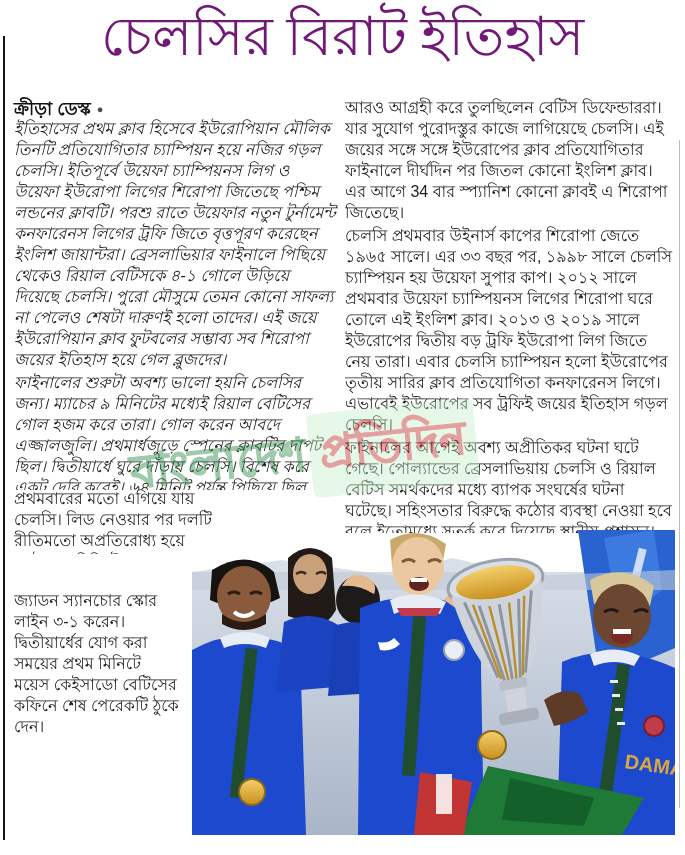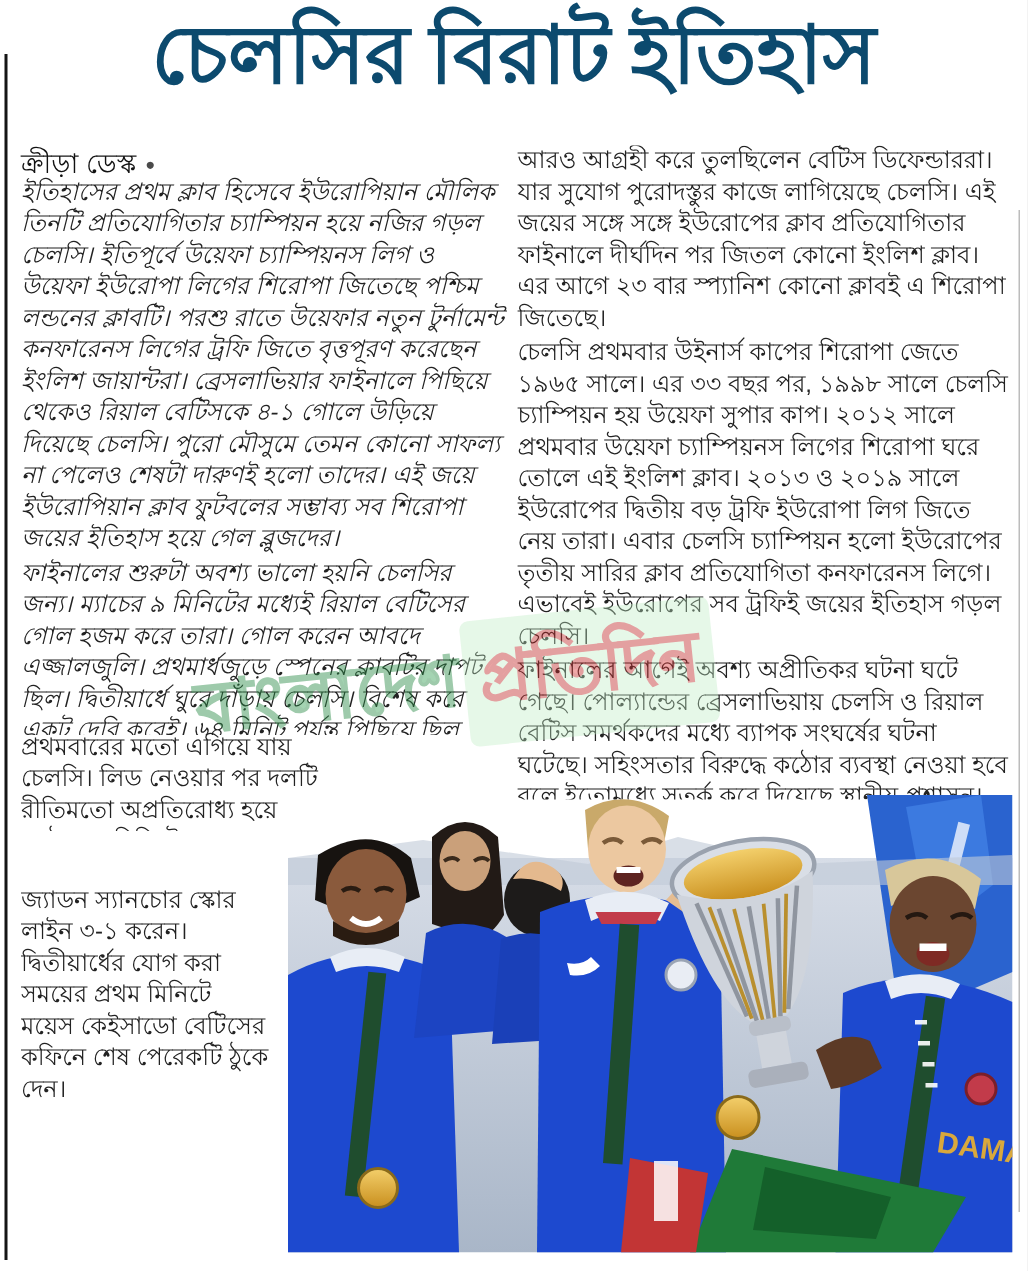--- a/index.html
+++ b/index.html
@@ -8,34 +8,34 @@
     width:685px;height:855px;
     background:#ffffff;
     overflow:hidden;
     font-family:"Liberation Sans", sans-serif;
     color:#1c1c1c;
   }
   .headline{
     position:absolute;left:20px;top:6px;width:645px;
     text-align:center;
     font-family:"Liberation Serif", serif;
-    font-size:54px;font-weight:700;color:#0c4a6e;
+    font-size:54px;font-weight:400;color:#701a75;
     letter-spacing:0px;line-height:1.15;
   }
   .rule-left{
     position:absolute;left:3px;top:36px;width:2px;height:804px;
     background:#151515;
   }
   .rule-right{
     position:absolute;left:679px;top:140px;width:1px;height:668px;
     background:#bcbcbc;
   }
   .byline{
     position:absolute;left:14px;top:95px;width:322px;
-    font-size:18px;font-weight:400;color:#111;
+    font-size:18px;font-weight:700;color:#111;
   }
   .byline .dot{font-size:11px;color:#4a4a4a;vertical-align:2px;margin-left:6px;}
   .bn p{margin:0 0 2px 0;}
   .body-text{
     font-size:16px;line-height:21px;color:#222;
     text-align:left;
   }
   .col1-a{position:absolute;left:14px;top:118px;width:324px;height:372px;overflow:hidden;font-style:italic;}
   .col1-b{position:absolute;left:14px;top:488px;width:205px;height:66px;overflow:hidden;}
   .col1-c{position:absolute;left:14px;top:554px;width:166px;height:292px;overflow:hidden;margin-top:36px;}
@@ -77,21 +77,21 @@
     <p>ফাইনালের শুরুটা অবশ্য ভালো হয়নি চেলসির জন্য। ম্যাচের ৯ মিনিটের মধ্যেই রিয়াল বেটিসের গোল হজম করে তারা। গোল করেন আবদে এজ্জালজুলি। প্রথমার্ধজুড়ে স্পেনের ক্লাবটির দাপট ছিল। দ্বিতীয়ার্ধে ঘুরে দাঁড়ায় চেলসি। বিশেষ করে একটু দেরি করেই। ৬৪ মিনিট পর্যন্ত পিছিয়ে ছিল তারা। গ্যালারিতে যখন চেলসি সমর্থকদের মনে হাঁসফাঁস, তখনই এনজো ফার্নান্দেজদের গোলে সমতায় ফেরেন ব্লুজরা। সমতায় ফেরার পর আর পেছনে ফিরে তাকাতে হয়নি তাদের। ৭০ মিনিটে নিকোলাস জ্যাকসনের গোলে ম্যাচে</p>
   </div>
   <div class="col1-b body-text bn">
     <p>প্রথমবারের মতো এগিয়ে যায় চেলসি। লিড নেওয়ার পর দলটি রীতিমতো অপ্রতিরোধ্য হয়ে ওঠে। ৮৩ মিনিটে</p>
   </div>
   <div class="col1-c body-text bn">
     <p>জ্যাডন স্যানচোর স্কোর লাইন ৩-১ করেন। দ্বিতীয়ার্ধের যোগ করা সময়ের প্রথম মিনিটে ময়েস কেইসাডো বেটিসের কফিনে শেষ পেরেকটি ঠুকে দেন।</p>
   </div>
 
   <div class="col2 body-text bn">
-    <p>আরও আগ্রহী করে তুলছিলেন বেটিস ডিফেন্ডাররা। যার সুযোগ পুরোদস্তুর কাজে লাগিয়েছে চেলসি। এই জয়ের সঙ্গে সঙ্গে ইউরোপের ক্লাব প্রতিযোগিতার ফাইনালে দীর্ঘদিন পর জিতল কোনো ইংলিশ ক্লাব। এর আগে ২৩ বার স্প্যানিশ কোনো ক্লাবই এ শিরোপা জিতেছে।</p>
+    <p>আরও আগ্রহী করে তুলছিলেন বেটিস ডিফেন্ডাররা। যার সুযোগ পুরোদস্তুর কাজে লাগিয়েছে চেলসি। এই জয়ের সঙ্গে সঙ্গে ইউরোপের ক্লাব প্রতিযোগিতার ফাইনালে দীর্ঘদিন পর জিতল কোনো ইংলিশ ক্লাব। এর আগে 34 বার স্প্যানিশ কোনো ক্লাবই এ শিরোপা জিতেছে।</p>
     <p>চেলসি প্রথমবার উইনার্স কাপের শিরোপা জেতে ১৯৬৫ সালে। এর ৩৩ বছর পর, ১৯৯৮ সালে চেলসি চ্যাম্পিয়ন হয় উয়েফা সুপার কাপ। ২০১২ সালে প্রথমবার উয়েফা চ্যাম্পিয়নস লিগের শিরোপা ঘরে তোলে এই ইংলিশ ক্লাব। ২০১৩ ও ২০১৯ সালে ইউরোপের দ্বিতীয় বড় ট্রফি ইউরোপা লিগ জিতে নেয় তারা। এবার চেলসি চ্যাম্পিয়ন হলো ইউরোপের তৃতীয় সারির ক্লাব প্রতিযোগিতা কনফারেনস লিগে। এভাবেই ইউরোপের সব ট্রফিই জয়ের ইতিহাস গড়ল চেলসি।</p>
     <p>ফাইনালের আগেই অবশ্য অপ্রীতিকর ঘটনা ঘটে গেছে। পোল্যান্ডের ব্রেসলাভিয়ায় চেলসি ও রিয়াল বেটিস সমর্থকদের মধ্যে ব্যাপক সংঘর্ষের ঘটনা ঘটেছে। সহিংসতার বিরুদ্ধে কঠোর ব্যবস্থা নেওয়া হবে বলে ইতোমধ্যে সতর্ক করে দিয়েছে স্থানীয় প্রশাসন। সামাজিক মাধ্যমগুলোর আসা আসা ভিডিওতে দেখা যায়, ফাইনালের কয়েক ঘণ্টা আগে ভেন্যুর আশপাশে দুদলের সমর্থকরা জড়ো হন এবং একে অপরের দিকে চেয়ার ছুড়ে মারেন। পরে মারপিটে জড়িয়ে পড়ে দুই পক্ষ।</p>
   </div>
 
   <div class="watermark">
     <span class="wm-1">বাংলাদেশ</span>
     <span class="wm-2">প্রতিদিন</span>
   </div>
 
   <svg class="photo" viewBox="0 0 483 305" xmlns="http://www.w3.org/2000/svg">

